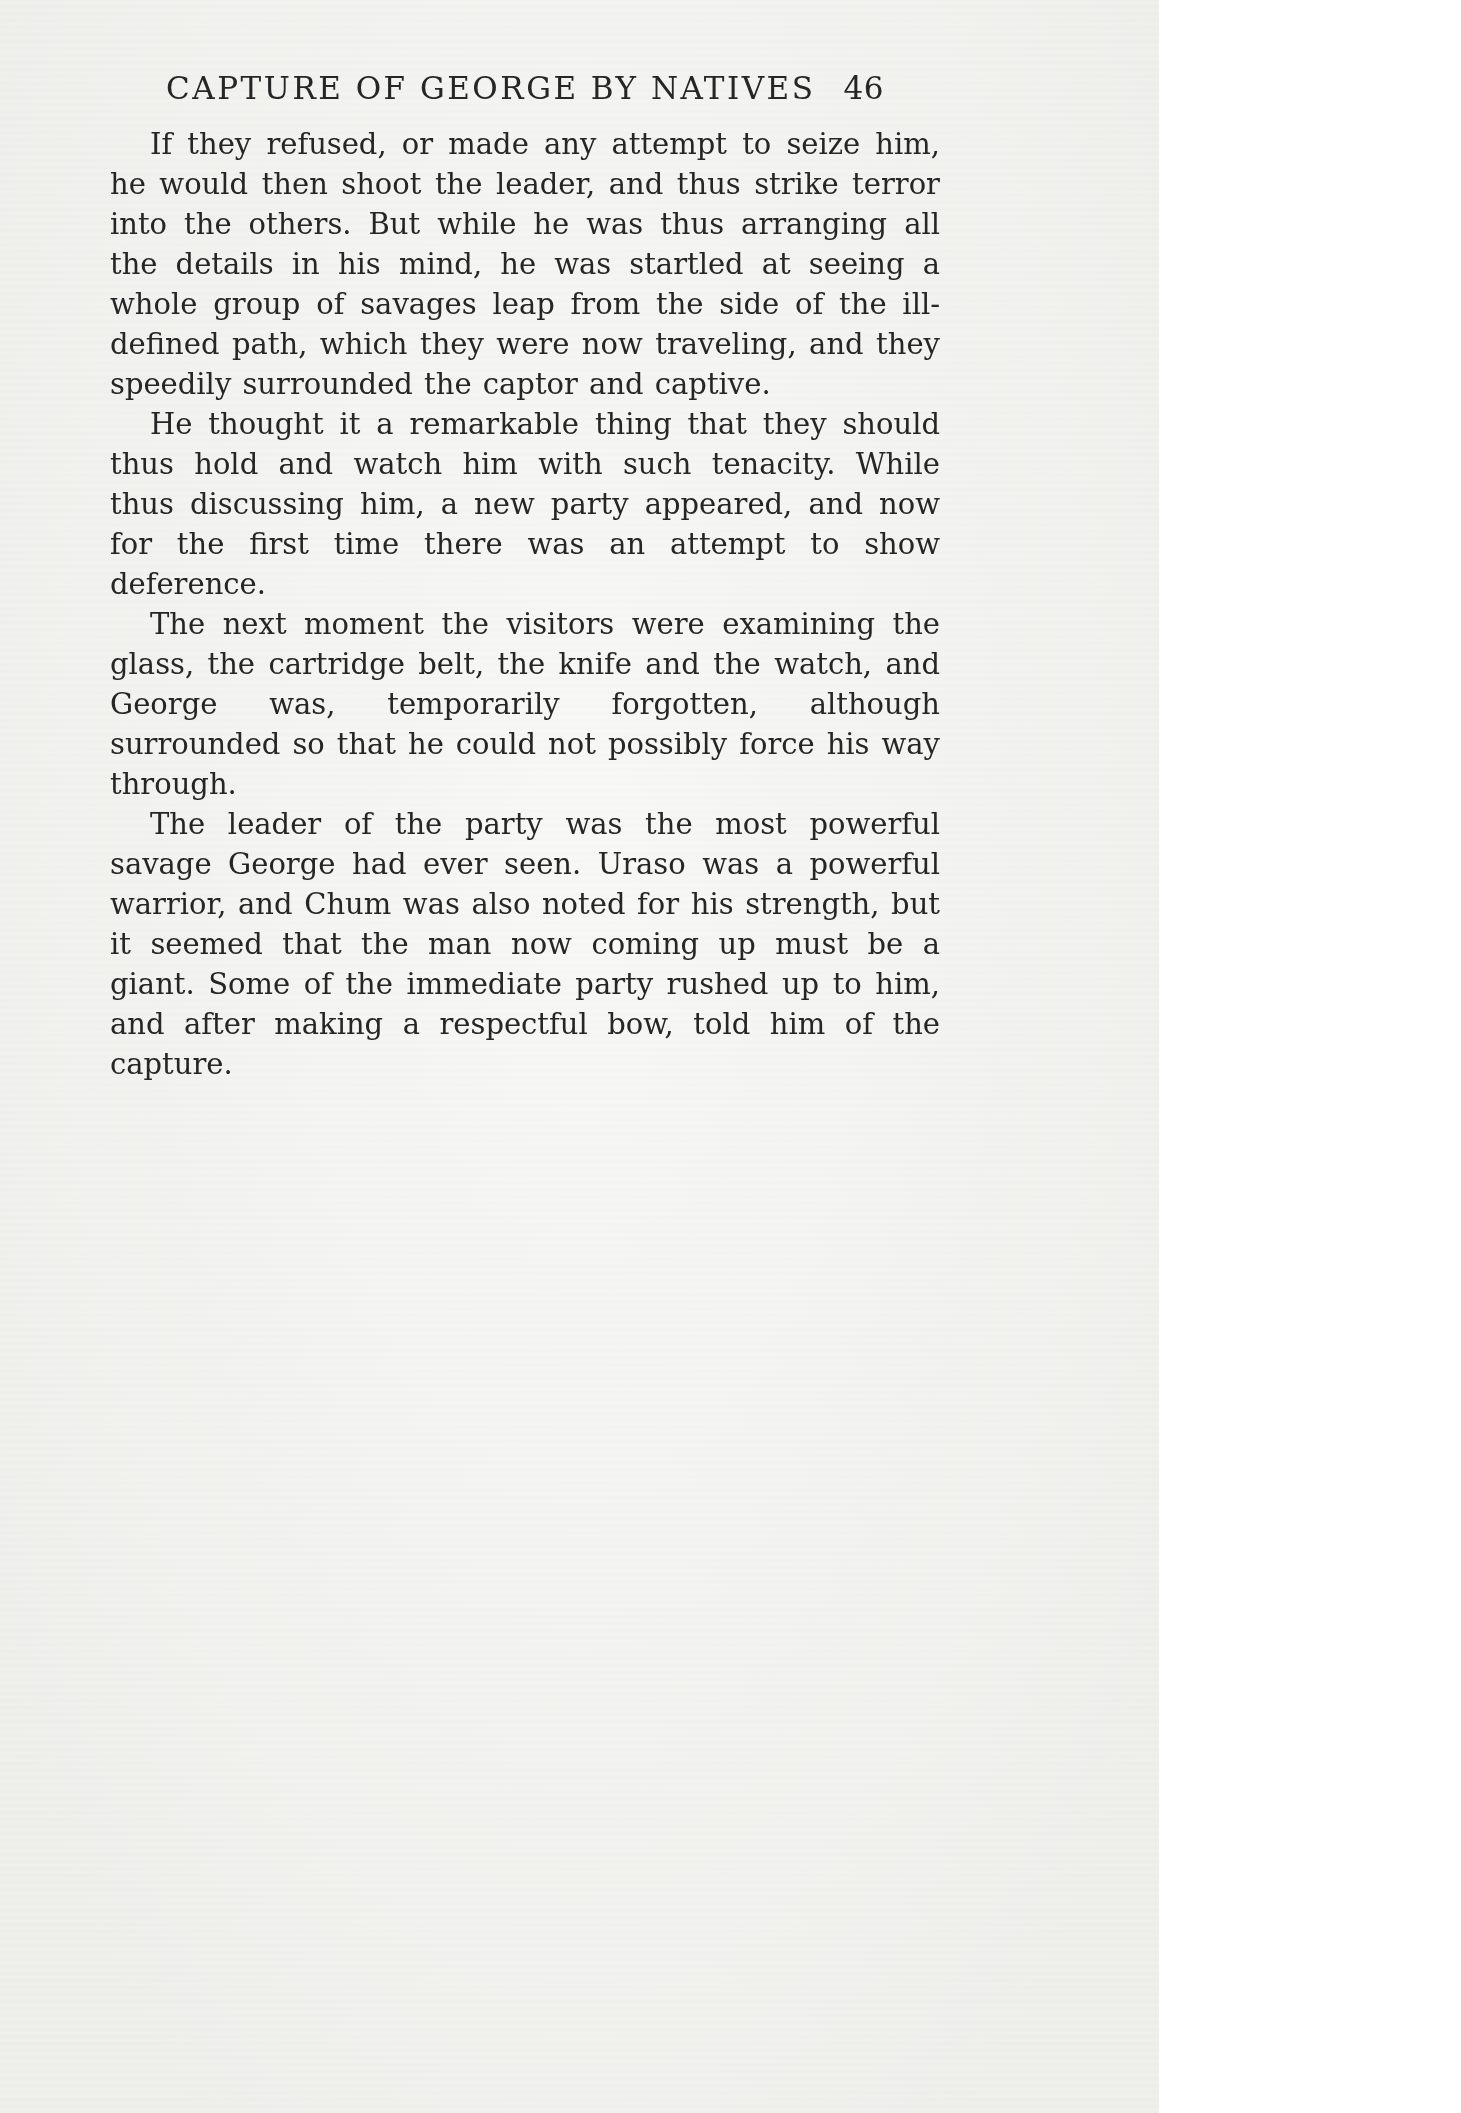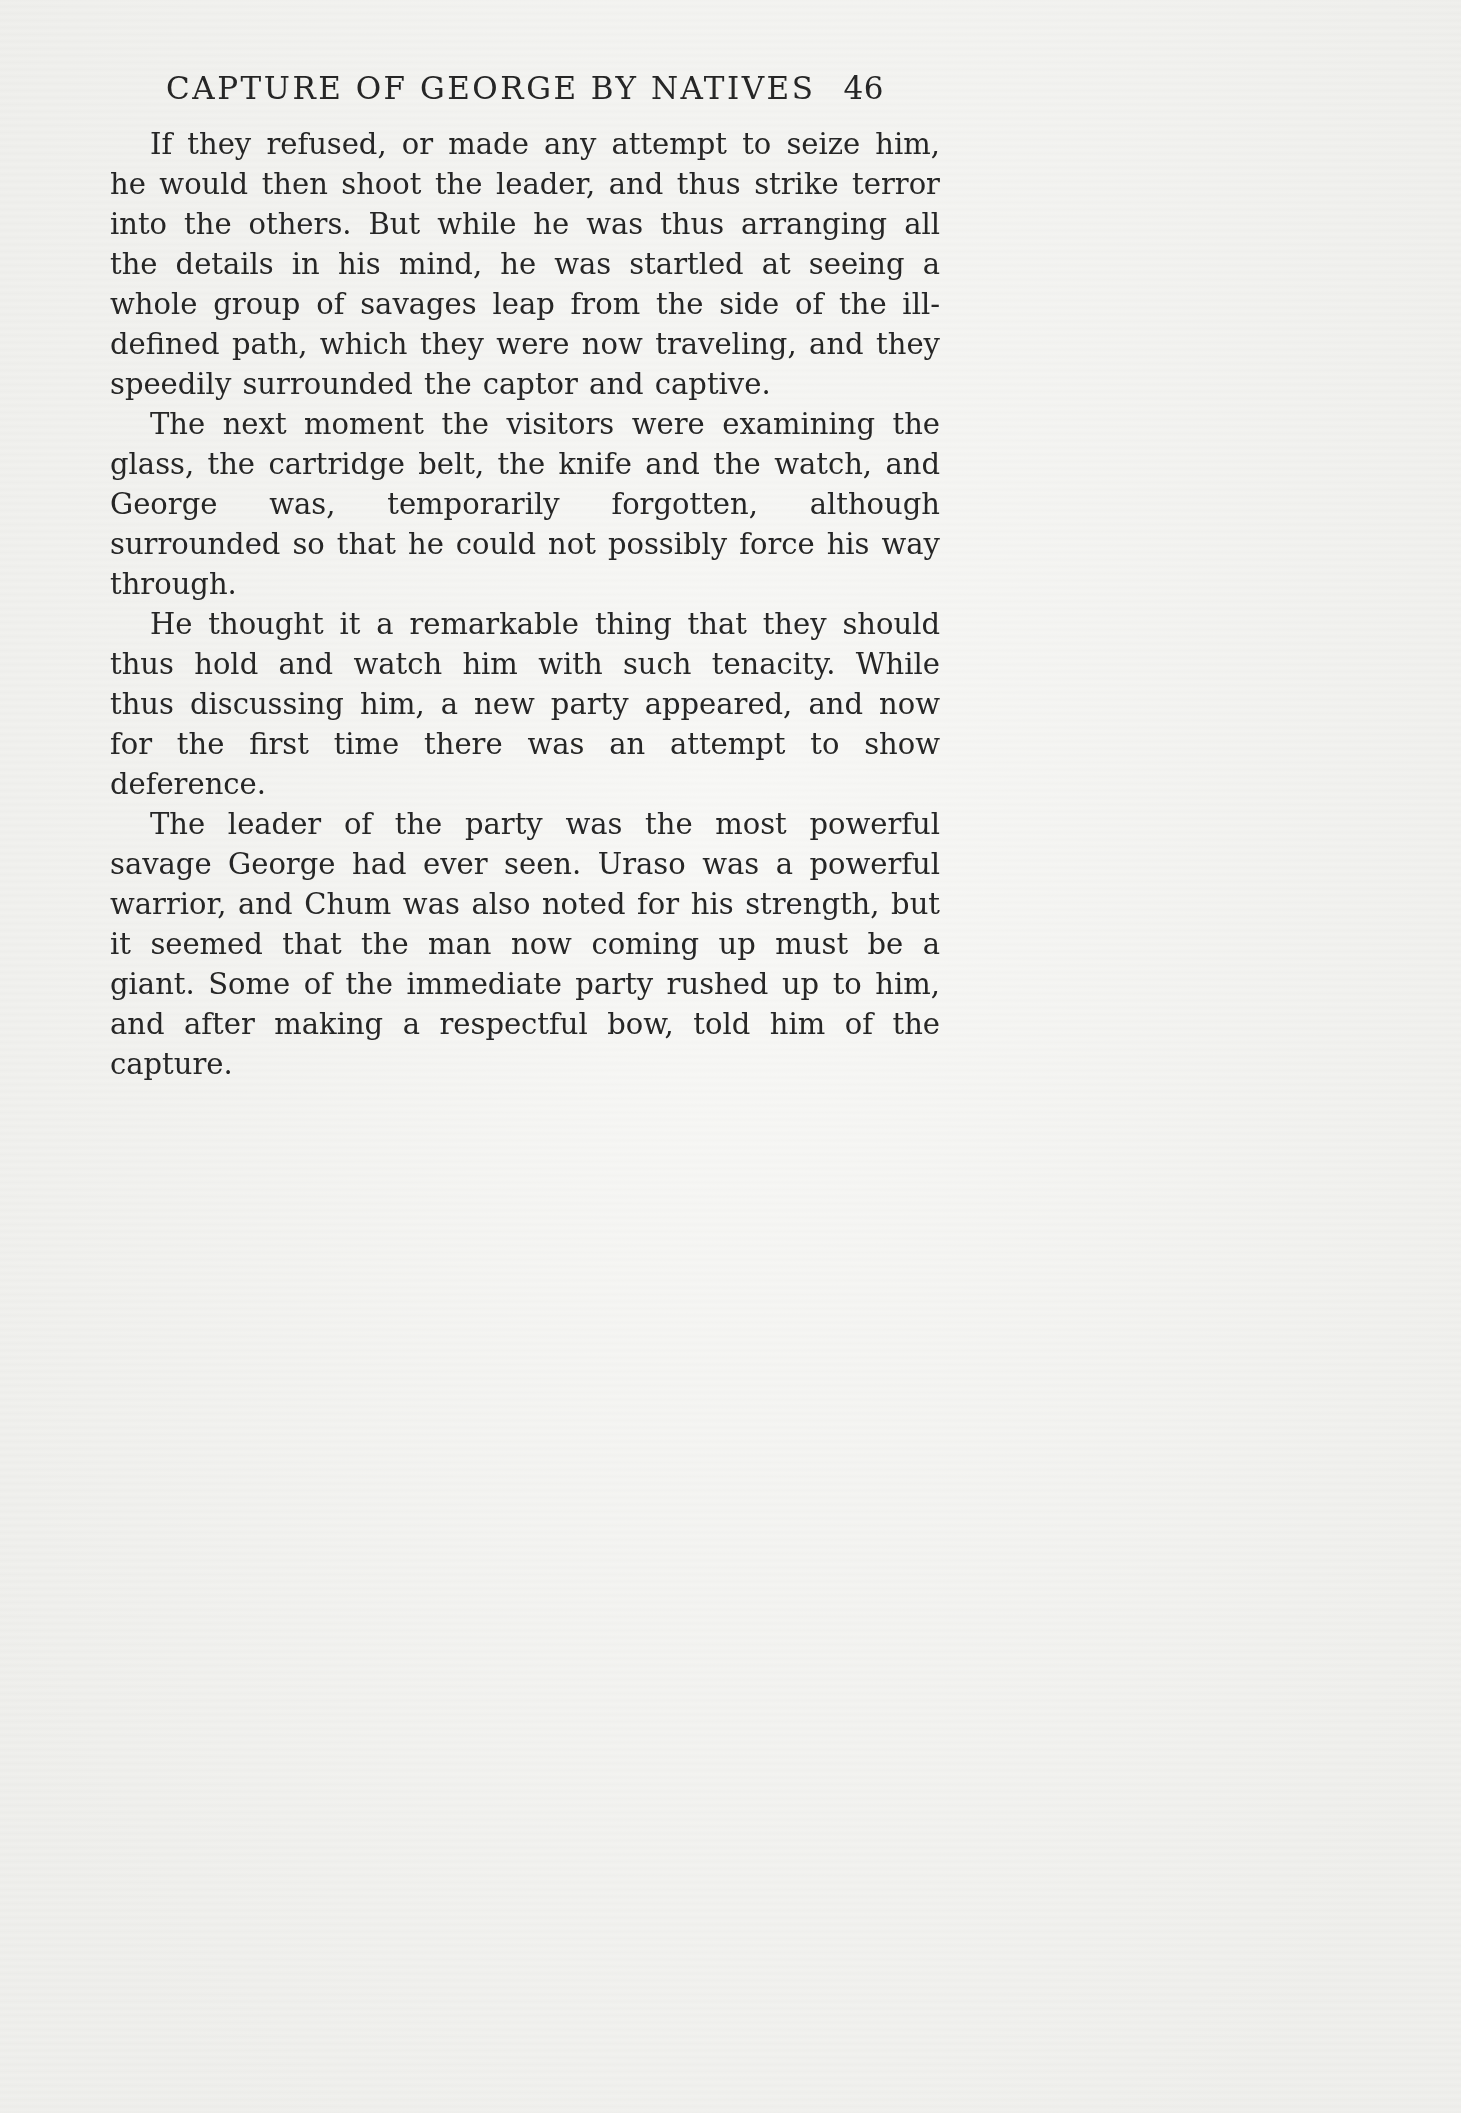--- a/index.html
+++ b/index.html
@@ -7,21 +7,21 @@
     padding: 0;
   }
   body {
     width: 1461px;
     height: 2113px;
     background: #ffffff;
     overflow: hidden;
   }
   .scan-page {
     position: relative;
-    width: 1461px;
+    width: 1159px;
     height: 2113px;
     background:
       radial-gradient(ellipse at 50% 40%, rgba(255,255,255,0.35), rgba(0,0,0,0.02) 85%),
       repeating-linear-gradient(0deg, rgba(0,0,0,0.012) 0px, rgba(255,255,255,0.0) 3px, rgba(0,0,0,0.015) 7px),
       #f4f4f1;
     font-family: "DejaVu Serif", "Liberation Serif", serif;
     color: #262626;
   }
   .text-block {
     position: absolute;
@@ -64,19 +64,19 @@
 <div class="scan-page">
   <div class="text-block">
 
     <h1 class="page-header">
       <span class="running-title">CAPTURE OF GEORGE BY NATIVES</span>
       <span class="folio">46</span>
     </h1>
 
     <div class="body-text">
       <p>If they refused, or made any attempt to seize him, he would then shoot the leader, and thus strike terror into the others. But while he was thus arranging all the details in his mind, he was startled at seeing a whole group of savages leap from the side of the ill-defined path, which they were now traveling, and they speedily surrounded the captor and captive.</p>
+      <p>He thought it a remarkable thing that they should thus hold and watch him with such tenacity. While thus discussing him, a new party appeared, and now for the first time there was an attempt to show deference.</p>
       <p>The next moment the visitors were examining the glass, the cartridge belt, the knife and the watch, and George was, temporarily forgotten, although surrounded so that he could not possibly force his way through.</p>
-      <p>He thought it a remarkable thing that they should thus hold and watch him with such tenacity. While thus discussing him, a new party appeared, and now for the first time there was an attempt to show deference.</p>
       <p>The leader of the party was the most powerful savage George had ever seen. Uraso was a powerful warrior, and Chum was also noted for his strength, but it seemed that the man now coming up must be a giant. Some of the immediate party rushed up to him, and after making a respectful bow, told him of the capture.</p>
     </div>
 
   </div>
 </div>
 
 </body></html>

